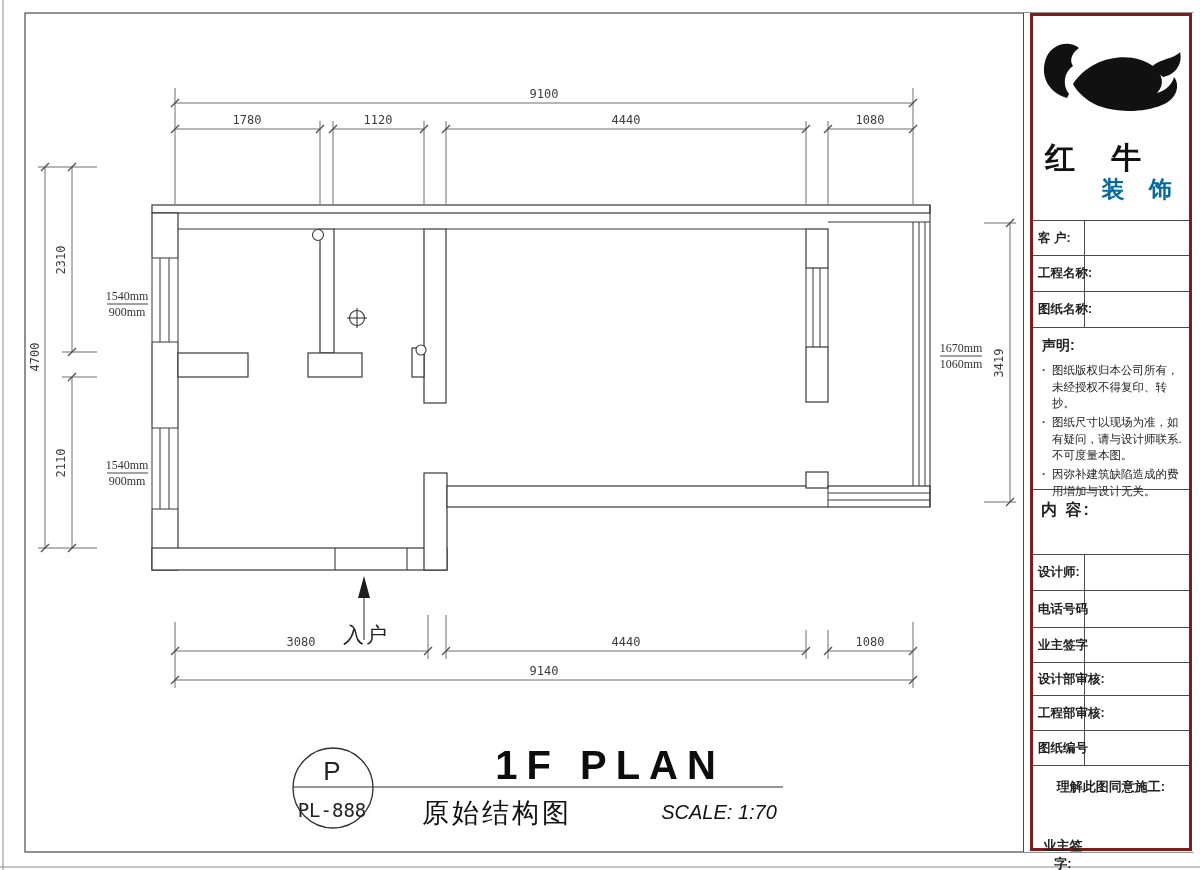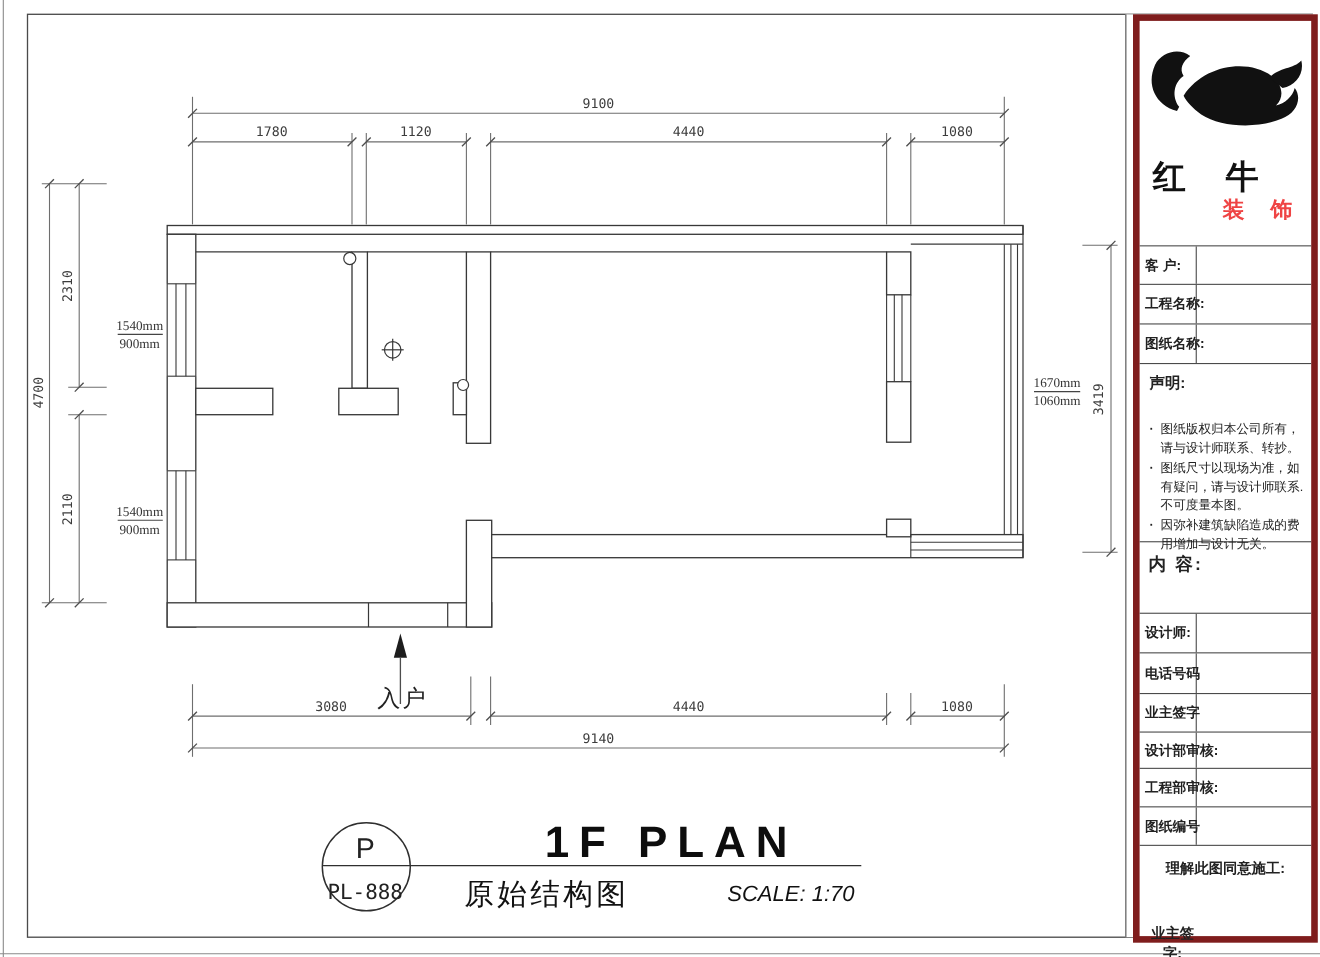--- a/index.html
+++ b/index.html
@@ -12,33 +12,33 @@
   .entrance-txt{font-size:21px;fill:#222;letter-spacing:2px;}
   .ttl-en{font-size:40px;font-weight:bold;letter-spacing:9px;fill:#0d0d0d;font-family:"Liberation Sans",sans-serif;}
   .ttl-cn{font-size:27px;letter-spacing:3px;fill:#111;}
   .ttl-scale{font-size:20px;font-style:italic;fill:#111;font-family:"Liberation Sans",sans-serif;}
   .bubble-p{font-size:26px;fill:#222;font-family:"Liberation Sans",sans-serif;}
   .bubble-code{font-size:19px;fill:#222;}
 
   
   .sidebar{position:absolute;left:1023px;top:13px;width:170px;height:839px;
            border-left:1px solid #4a4a4a;background:#fff;}
-  .sidebar-inner{position:absolute;left:6px;top:0;width:156px;height:832px;border:6px solid #7f1d1d;}
+  .sidebar-inner{position:absolute;left:6px;top:0;width:156px;height:832px;border:3px solid #7f1d1d;}
   .tb-box{border-bottom:1px solid #4a4a4a;box-sizing:border-box;position:relative;}
   .logo-box{height:205px;}
   .logo-art{position:absolute;left:0;top:22px;width:156px;height:100px;}
   .brand1{position:absolute;left:12px;top:122px;font-size:30px;font-weight:bold;letter-spacing:14px;color:#111;white-space:nowrap;}
-  .brand2{position:absolute;right:8px;top:158px;font-size:20px;font-weight:bold;letter-spacing:9px;color:#ef4444;white-space:nowrap;}
+  .brand2{position:absolute;right:8px;top:158px;font-size:23px;font-weight:bold;letter-spacing:9px;color:#0369a1;white-space:nowrap;}
   .fld{display:flex;align-items:stretch;}
   .fld .lab{width:52px;border-right:1px solid #4a4a4a;font-size:12.5px;font-weight:700;
             display:flex;align-items:center;padding-left:5px;box-sizing:border-box;white-space:nowrap;}
   .fld .val{flex:1;}
   .h35{height:35px;} .h36{height:36px;} .h37{height:37px;text-align:center;} .h33{height:33px;}
   .notice-box{height:162px;padding:9px 7px 0 9px;box-sizing:border-box;}
-  .notice-title{font-size:14px;font-weight:700;margin-bottom:25px;}
+  .notice-title{font-size:14px;font-weight:700;margin-bottom:7px;}
   .notice-item{font-size:11.5px;line-height:1.45;display:flex;margin-bottom:2px;}
   .notice-item .bu{width:10px;flex:0 0 10px;font-weight:bold;}
   .content-box{height:65px;padding:10px 0 0 8px;box-sizing:border-box;}
   .content-label{font-size:16px;font-weight:700;letter-spacing:2px;}
   .sign-box{height:82px;border-bottom:none;padding:12px 8px 0 8px;box-sizing:border-box;font-size:13px;font-weight:700;text-align:center;}
   .sign-row{display:flex;align-items:flex-end;margin-top:41px;}
   .sign-line{flex:0 0 92px;border-bottom:1px solid #333;height:14px;margin-left:4px;}
 </style>
 </head>
 <body>
@@ -281,21 +281,21 @@
       </div>
       <div class="tb-box fld h36">
         <div class="lab">图纸名称:</div>
         <div class="val"></div>
       </div>
 
       <div class="tb-box notice-box">
         <div class="notice-title">声明:</div>
         <div class="notice-item">
           <span class="bu">·</span>
-          <span>图纸版权归本公司所有，请与设计师联系、转抄。</span>
+          <span>图纸版权归本公司所有，未经授权不得复印、转抄。</span>
         </div>
         <div class="notice-item">
           <span class="bu">·</span>
           <span>图纸尺寸以现场为准，如有疑问，请与设计师联系. 不可度量本图。</span>
         </div>
         <div class="notice-item">
           <span class="bu">·</span>
           <span>因弥补建筑缺陷造成的费用增加与设计无关。</span>
         </div>
       </div>

